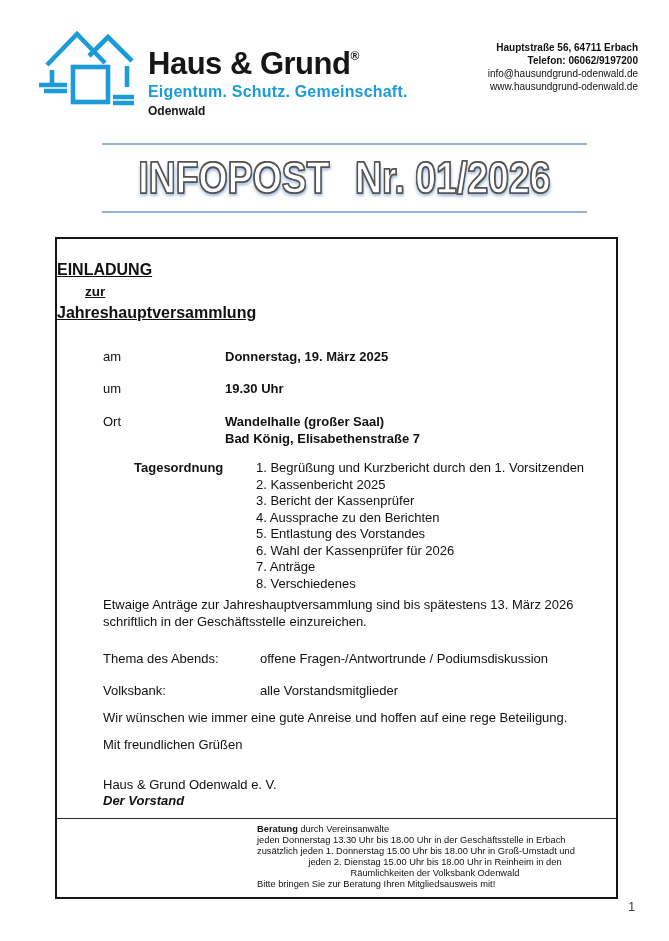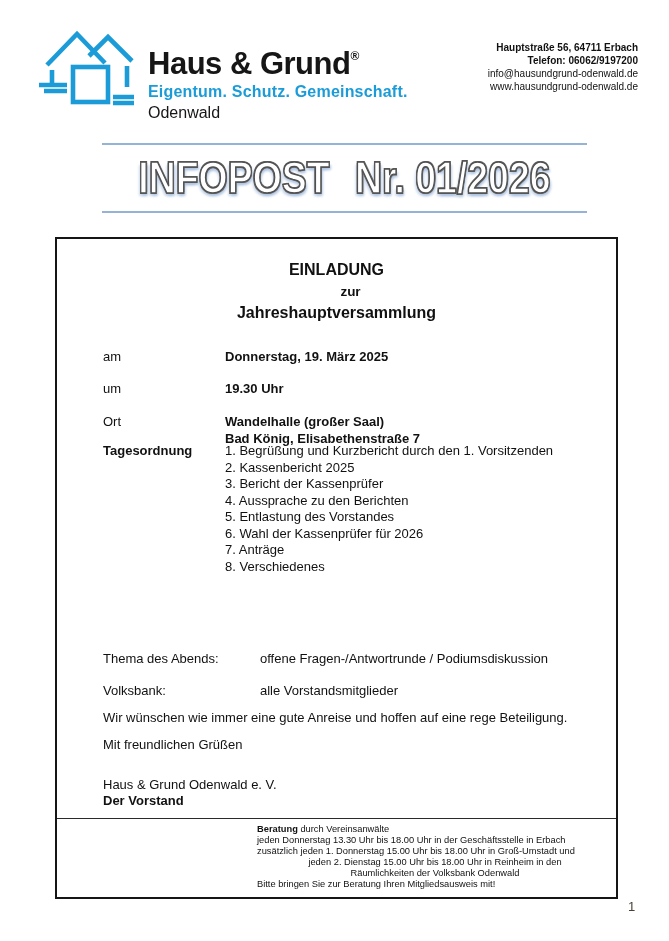--- a/index.html
+++ b/index.html
@@ -11,21 +11,21 @@
     color:#111;
     overflow:hidden;
   }
 
   
   .logo-icon { position:absolute; left:38px; top:22px; width:97px; height:97px; }
   .brand-block { position:absolute; left:148px; top:40px; }
   .brand-name { font-size:31px; font-weight:700; color:#161616; letter-spacing:-0.5px; line-height:33px; }
   .brand-reg { font-size:12px; vertical-align:14px; font-weight:700; }
   .brand-tagline { margin-top:3px; font-size:16px; font-weight:700; color:#1b9cd8; letter-spacing:0.2px;text-align:right; }
-  .brand-region { margin-top:3px; font-size:16px; font-weight:400; color:#161616; }
+  .brand-region { margin-top:3px; font-size:12px; font-weight:700; color:#161616; }
   .contact-block { position:absolute; right:31px; top:41px; text-align:right; font-size:10px; line-height:13px; color:#111; }
   .contact-block .b { font-weight:700; }
 
   
   .banner {
     position:absolute; left:102px; top:143px; width:485px; height:70px;
     border-top:2px solid #95b3d7; border-bottom:2px solid #95b3d7;
     display:flex; align-items:center; justify-content:center;
   }
   .banner-text {
@@ -37,44 +37,44 @@
       2px 3px 3px #aec4e2, -2px 3px 3px #c6d5ea;
   }
   .banner-text .issue { margin-left:30px; }
 
   
   .letter-box {
     position:absolute; left:55px; top:237px; width:563px; height:662px;
     border:2px solid #151515; font-size:13px;
   }
   .abs { position:absolute; left:46px; }
-  .letter-title { position:absolute; left:0; right:0; top:20px; text-align:center;
-    font-weight:700; font-size:16px; line-height:21.5px; }
+  .letter-title { position:absolute; left:0; right:0; top:20px; text-align:left;
+    font-weight:700; font-size:16px; line-height:21.5px;text-decoration:underline; }
   .letter-title .mid { font-size:13.5px;margin-left:28px; }
 
   .row { white-space:nowrap; }
   .row .lbl { display:inline-block; width:122px; vertical-align:top; }
   .row .val { display:inline-block; vertical-align:top; font-weight:700; line-height:16.5px; }
   .row .val-n { display:inline-block; vertical-align:top; line-height:16.5px; }
 
   .row-am  { top:110px; }
   .row-um  { top:142px; }
   .row-ort { top:175px; }
-  .row-agenda { top:204px; }
+  .row-agenda { top:221px;margin-left:31px; }
   .row-agenda .lbl { font-weight:700; }
   .agenda-list { display:inline-block; vertical-align:top; line-height:16.5px; font-weight:400; }
 
   .para-deadline { top:357px; width:508px; line-height:17px; }
   .row-thema { top:412px; }
   .row-thema .lbl2, .row-ref .lbl2 { display:inline-block; width:157px; vertical-align:top; }
   .row-ref { top:444px; }
   .para-wish { top:471px; width:520px; }
   .para-regards { top:498px;text-align:right; }
   .para-signature { top:538px; line-height:16px; }
-  .para-signature .sig-board { font-weight:700; }
+  .para-signature .sig-board { font-weight:700;font-style:italic; }
 
   
   .box-footer {
     position:absolute; left:0; right:0; top:579px; bottom:0;
     border-top:1.5px solid #2a2a2a;
     font-size:9.3px; line-height:10.9px;
   }
   .office-col { position:absolute; left:6px; top:5px; }
   .office-col .b { font-weight:700; }
   .consult-col { position:absolute; left:200px; top:5px; width:356px; }
@@ -132,20 +132,21 @@
   </div>
 
   <div class="abs row row-ort">
     <span class="lbl">Ort</span><span class="val"><span>Wandelhalle (großer Saal)</span><br><span>Bad König, Elisabethenstraße 7</span></span>
   </div>
 
   <div class="abs row row-agenda">
     <span class="lbl">Tagesordnung</span><span class="agenda-list"><span>1. Begrüßung und Kurzbericht durch den 1. Vorsitzenden</span><br><span>2. Kassenbericht 2025</span><br><span>3. Bericht der Kassenprüfer</span><br><span>4. Aussprache zu den Berichten</span><br><span>5. Entlastung des Vorstandes</span><br><span>6. Wahl der Kassenprüfer für 2026</span><br><span>7. Anträge</span><br><span>8. Verschiedenes</span></span>
   </div>
 
+  <div class="abs para-deadline">Etwaige Anträge zur Jahreshauptversammlung sind bis spätestens 13. März 2026 schriftlich in der Geschäftsstelle einzureichen.</div>
 
   <div class="abs row row-thema">
     <span class="lbl2">Thema des Abends:</span><span class="val-n">offene Fragen-/Antwortrunde / Podiumsdiskussion</span>
   </div>
 
   <div class="abs row row-ref">
     <span class="lbl2">Volksbank:</span><span class="val-n">alle Vorstandsmitglieder</span>
   </div>
 
   <div class="abs para-wish">Wir wünschen wie immer eine gute Anreise und hoffen auf eine rege Beteiligung.</div>

